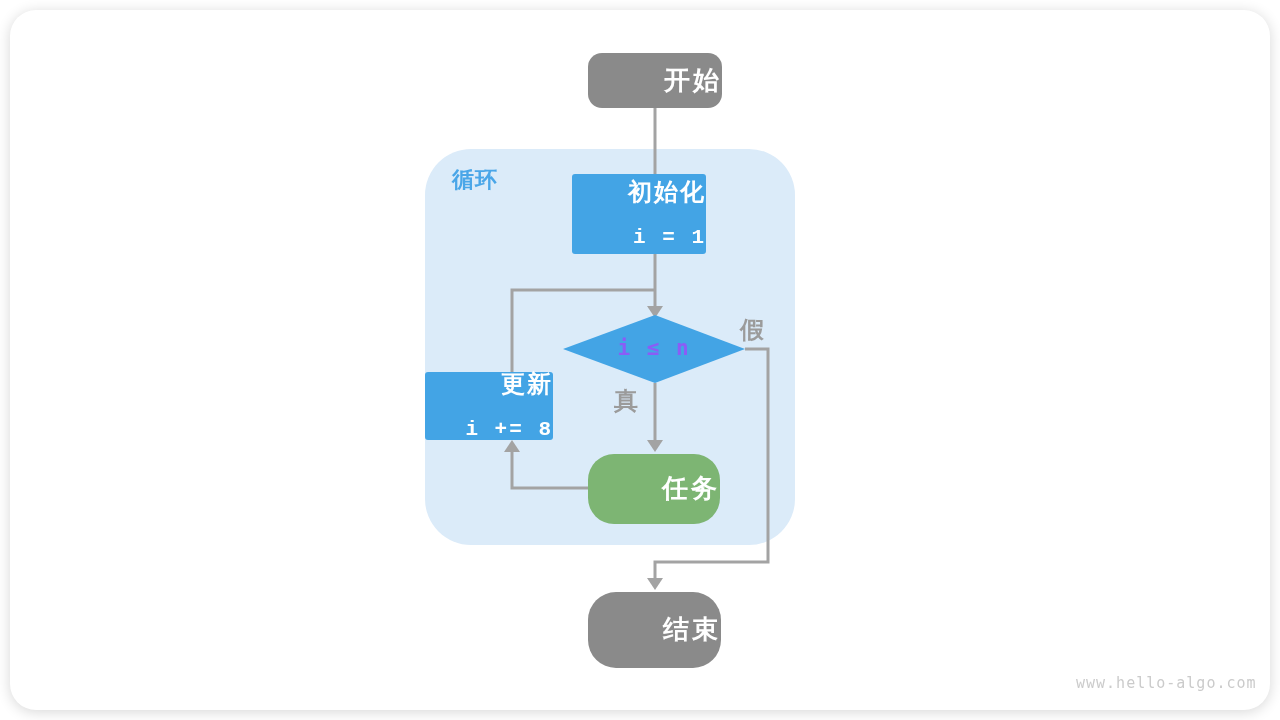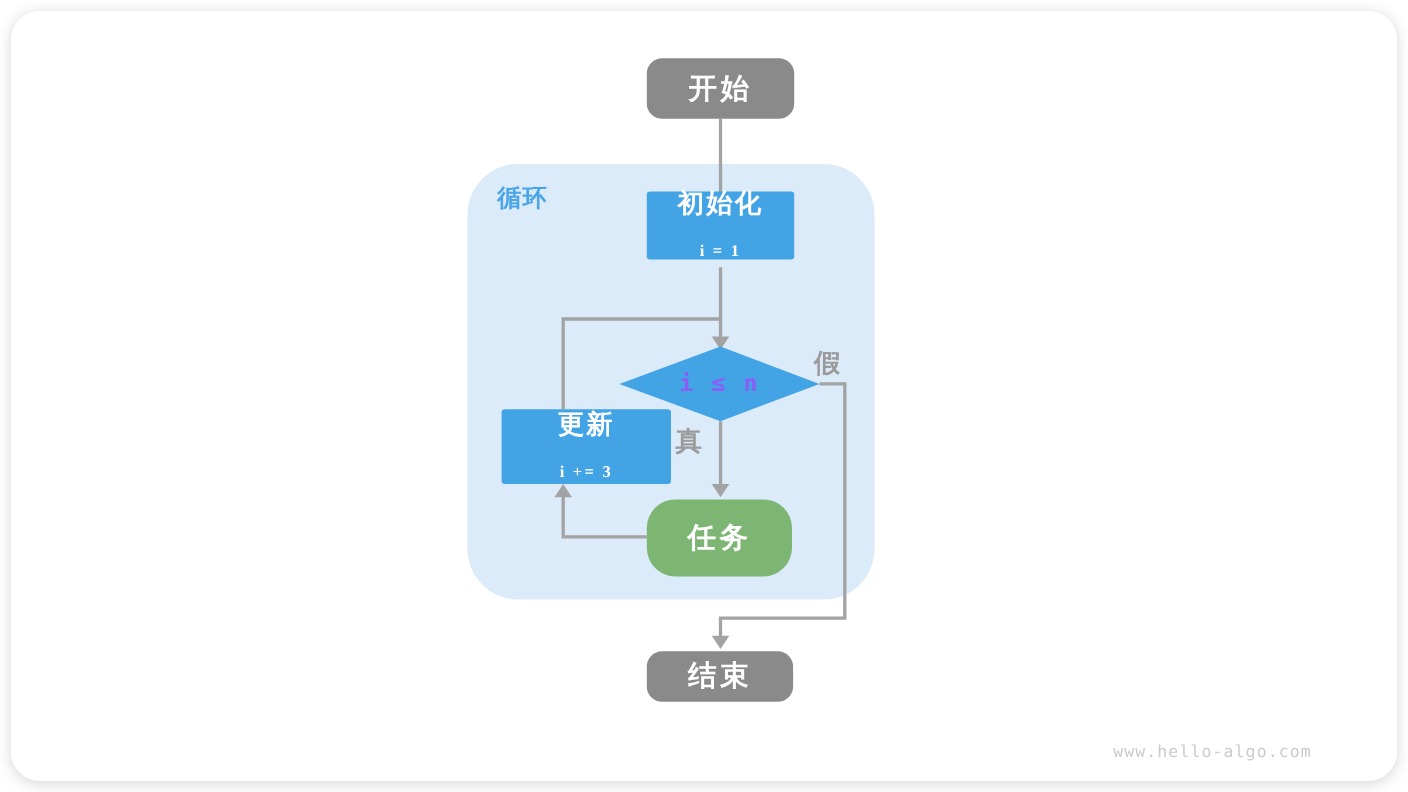--- a/index.html
+++ b/index.html
@@ -43,45 +43,45 @@
     stroke: var(--connector-color, #a3a3a3);
     stroke-width: 3;
     fill: none;
   }
   .arrowhead { fill: var(--connector-color, #a3a3a3); }
   .diamond { fill: var(--node-blue, #43a4e5); }
   .node {
     position: absolute;
     display: flex;
     flex-direction: column;
-    align-items: center;
+    align-items: flex-end;
     justify-content: center;
     color: #ffffff;
     font-weight: bold;
     line-height: 1.15;
     text-align: center;
   }
   .node.gray { background: var(--node-gray, #8a8a8a); border-radius: 14px; }
   .node.blue { background: var(--node-blue, #43a4e5); border-radius: 3px; }
   .node.green { background: var(--node-green, #7db573); border-radius: 3px; }
   .node-title-lg { font-size: 26px; letter-spacing: 3px; }
   .node-title { font-size: 24px; letter-spacing: 2px; }
   .code {
-    font-family: Liberation Serif, serif;
-    font-size: 15px;
+    font-family: Liberation Mono, monospace;
+    font-size: 21px;
     font-weight: bold;
     letter-spacing: 2px;
     margin-top: 21px;
     white-space: pre;
   }
   #start-node  { left: 588px; top: 53px;  width: 134px; height: 55px; }
-  #init-node   { left: 588px; top: 174px; width: 134px; height: 62px; }
-  #update-node { left: 456px; top: 372px; width: 154px; height: 68px; }
+  #init-node   { left: 572px; top: 174px; width: 134px; height: 80px; }
+  #update-node { left: 425px; top: 372px; width: 128px; height: 68px; }
   #task-node   { left: 588px; top: 454px; width: 132px; height: 70px; border-radius: 26px; }
-  #end-node    { left: 588px; top: 592px; width: 133px; height: 46px; }
+  #end-node    { left: 588px; top: 592px; width: 133px; height: 76px; border-radius: 28px; }
   #condition-label {
     position: absolute;
     left: 563px; top: 315px;
     width: 182px; height: 66px;
     display: flex;
     align-items: center;
     justify-content: center;
     color: #8b5cf6;
     font-family: "DejaVu Sans Mono", monospace;
     font-size: 21px;
@@ -92,21 +92,21 @@
   .edge-label {
     position: absolute;
     font-size: 24px;
     font-weight: bold;
     color: var(--edge-label-color, #9b9b9b);
   }
   #true-label  { left: 614px; top: 385px; }
   #false-label { left: 740px; top: 314px; }
   .watermark {
     position: absolute;
-    left: 1012px; top: 674px;
+    left: 1076px; top: 674px;
     font-family: "DejaVu Sans Mono", monospace;
     font-size: 15px;
     color: var(--watermark-color, #cbcbcb);
     letter-spacing: 1px;
   }
 </style>
 </head>
 <body>
 
 <div class="stage">
@@ -135,21 +135,21 @@
 
   <div class="node blue" id="init-node">
     <span class="node-title">初始化</span>
     <span class="code">i = 1</span>
   </div>
 
   <div id="condition-label">i ≤ n</div>
 
   <div class="node blue" id="update-node">
     <span class="node-title">更新</span>
-    <span class="code">i += 3</span>
+    <span class="code">i += 8</span>
   </div>
 
   <div class="node green" id="task-node">
     <span class="node-title-lg">任务</span>
   </div>
 
   <div class="node gray" id="end-node">
     <span class="node-title-lg">结束</span>
   </div>
 

